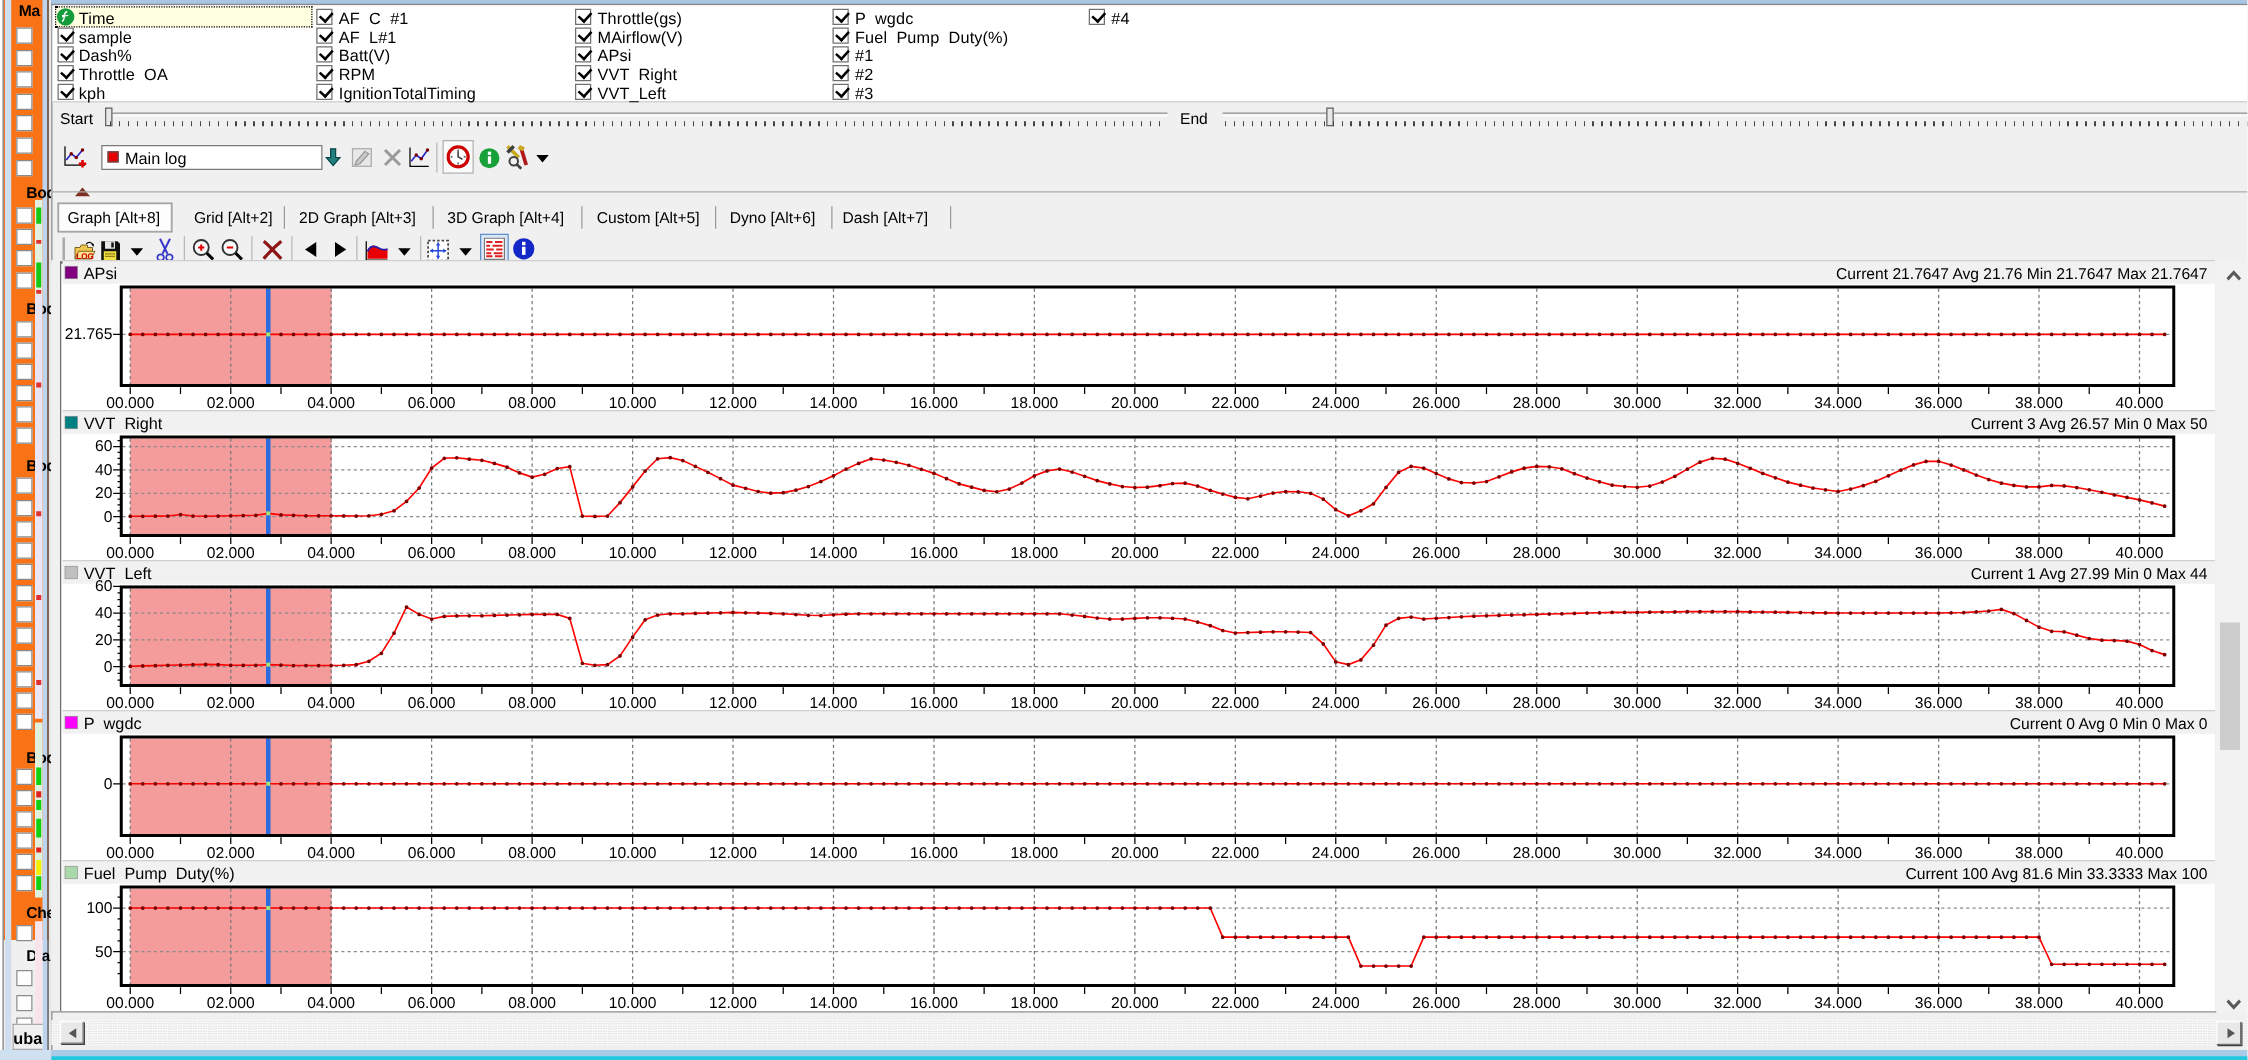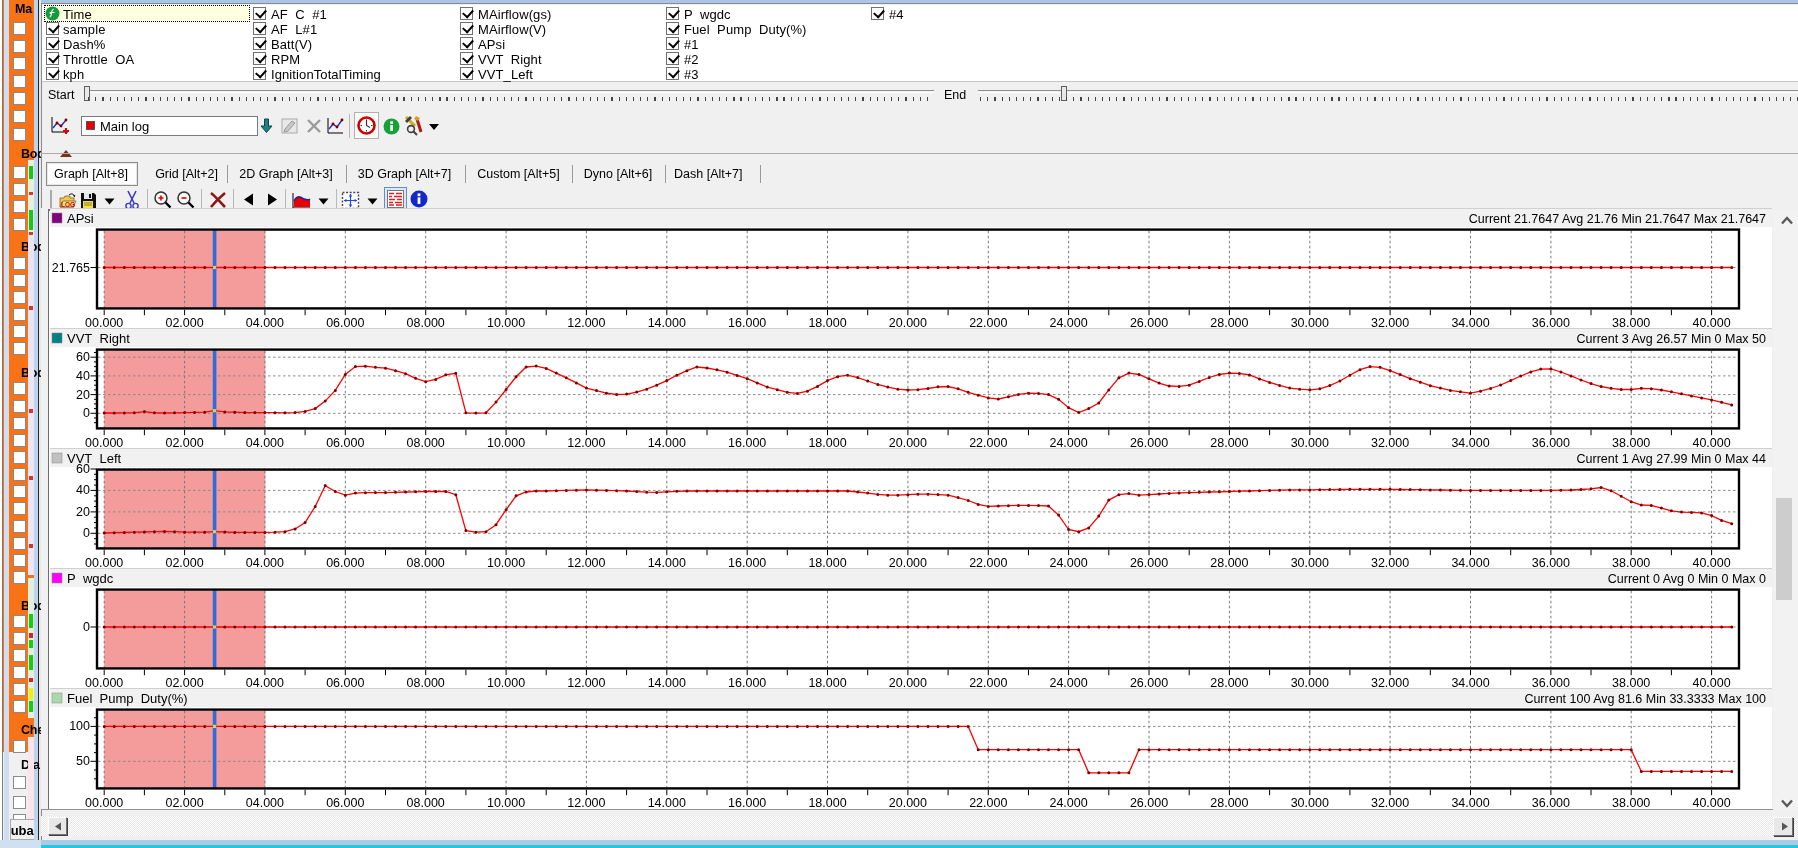--- a/index.html
+++ b/index.html
@@ -118,21 +118,21 @@
 <div class="lbl" style="left:271px;top:7px">AF  C  #1</div>
 <span class="cb" style="left:253px;top:22px"></span>
 <div class="lbl" style="left:271px;top:22px">AF  L#1</div>
 <span class="cb" style="left:253px;top:37px"></span>
 <div class="lbl" style="left:271px;top:37px">Batt(V)</div>
 <span class="cb" style="left:253px;top:52px"></span>
 <div class="lbl" style="left:271px;top:52px">RPM</div>
 <span class="cb" style="left:253px;top:67px"></span>
 <div class="lbl" style="left:271px;top:67px">IgnitionTotalTiming</div>
 <span class="cb" style="left:460px;top:7px"></span>
-<div class="lbl" style="left:478px;top:7px">MAirflow(gs)</div>
+<div class="lbl" style="left:478px;top:7px">Throttle(gs)</div>
 <span class="cb" style="left:460px;top:22px"></span>
 <div class="lbl" style="left:478px;top:22px">MAirflow(V)</div>
 <span class="cb" style="left:460px;top:37px"></span>
 <div class="lbl" style="left:478px;top:37px">APsi</div>
 <span class="cb" style="left:460px;top:52px"></span>
 <div class="lbl" style="left:478px;top:52px">VVT  Right</div>
 <span class="cb" style="left:460px;top:67px"></span>
 <div class="lbl" style="left:478px;top:67px">VVT_Left</div>
 <span class="cb" style="left:666px;top:7px"></span>
 <div class="lbl" style="left:684px;top:7px">P  wgdc</div>
@@ -209,21 +209,21 @@
   </svg>
 
 <svg class="abs" style="left:59px;top:150px" width="14" height="8" viewBox="0 0 14 8">
     <path d="M7 0l6 7H1z" fill="#7b3020"></path>
   </svg>
 <div class="abs" style="left:41px;top:153px;width:1757px;height:1px;background:#ababab"></div>
 <div class="abs" style="left:45.5px;top:161.5px;width:92px;height:24px;background:#fdfdfd;border:1px solid #8a8a8a;box-shadow:inset 0 0 0 1px #e8e8e8"></div>
 <div class="abs" style="left:46px;top:167px;width:90px;text-align:center;font-size:12.5px">Graph [Alt+8]</div>
 <div class="abs" style="left:149px;top:167px;width:69px;text-align:right;font-size:12.5px">Grid [Alt+2]</div>
 <div class="abs" style="left:236px;top:167px;width:100px;text-align:center;font-size:12.5px">2D Graph [Alt+3]</div>
-<div class="abs" style="left:355px;top:167px;width:99px;text-align:center;font-size:12.5px">3D Graph [Alt+7]</div>
+<div class="abs" style="left:355px;top:167px;width:99px;text-align:center;font-size:12.5px">3D Graph [Alt+4]</div>
 <div class="abs" style="left:475px;top:167px;width:87px;text-align:center;font-size:12.5px">Custom [Alt+5]</div>
 <div class="abs" style="left:581px;top:167px;width:74px;text-align:center;font-size:12.5px">Dyno [Alt+6]</div>
 <div class="abs" style="left:674px;top:167px;width:76px;text-align:left;font-size:12.5px">Dash [Alt+7]</div>
 <div class="abs" style="left:227px;top:165px;width:1px;height:18px;background:#9a9a9a"></div>
 <div class="abs" style="left:346px;top:165px;width:1px;height:18px;background:#9a9a9a"></div>
 <div class="abs" style="left:465px;top:165px;width:1px;height:18px;background:#9a9a9a"></div>
 <div class="abs" style="left:572px;top:165px;width:1px;height:18px;background:#9a9a9a"></div>
 <div class="abs" style="left:664.5px;top:165px;width:1px;height:18px;background:#9a9a9a"></div>
 <div class="abs" style="left:760px;top:165px;width:1px;height:18px;background:#9a9a9a"></div>
 

